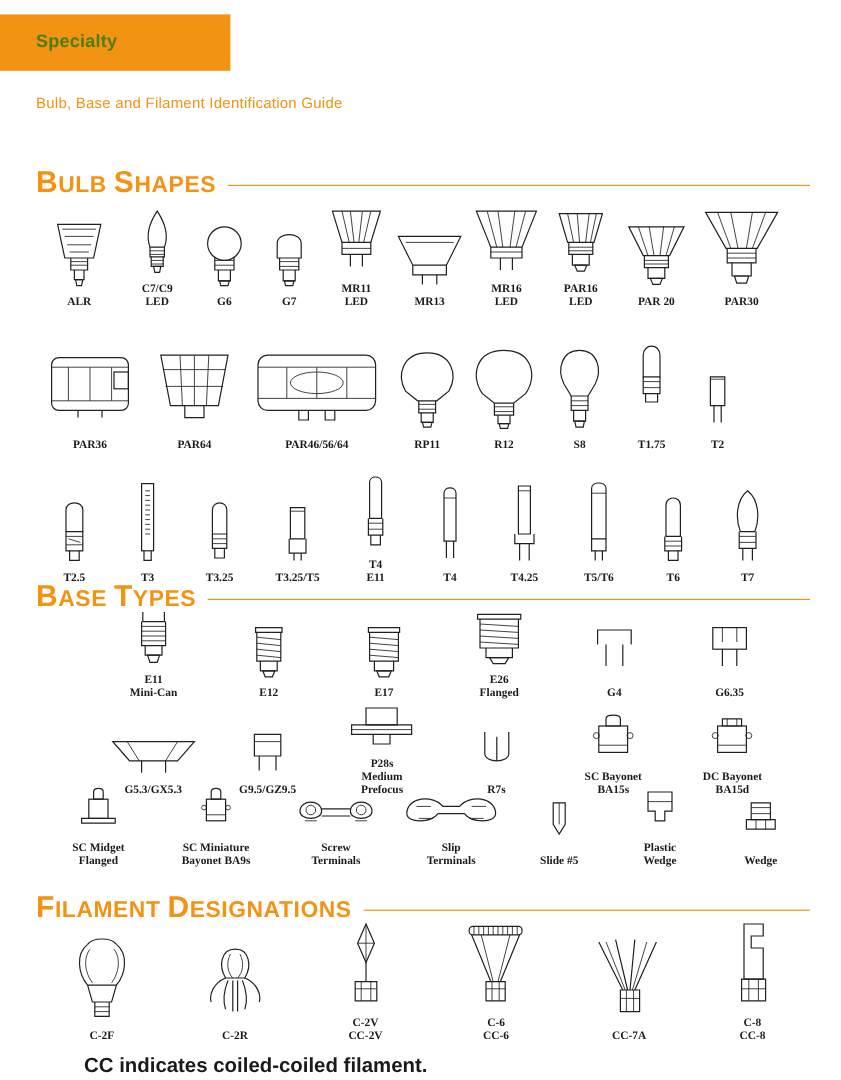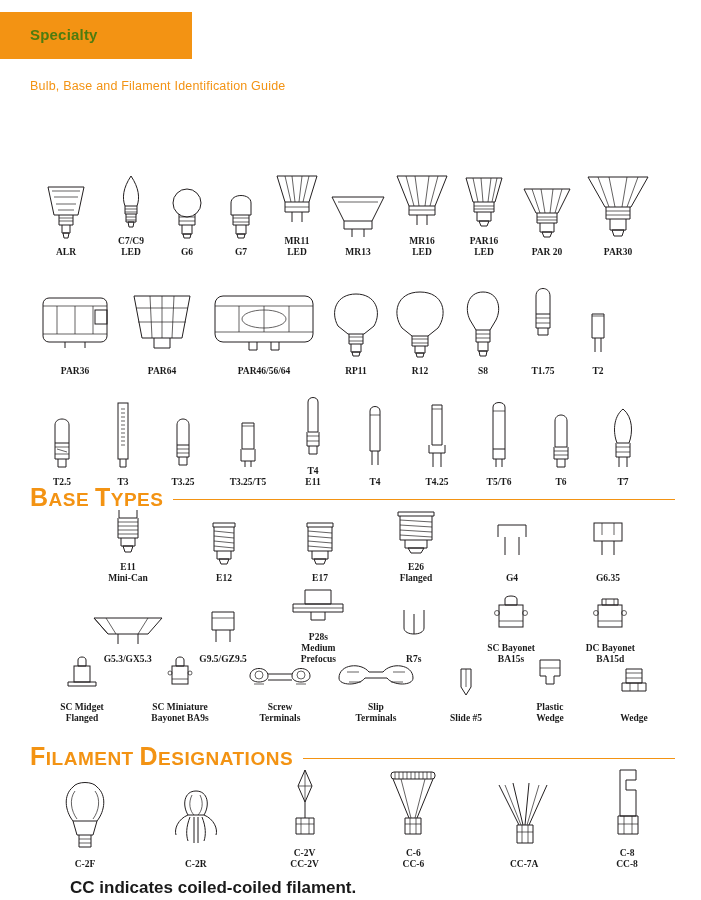--- a/index.html
+++ b/index.html
@@ -102,20 +102,24 @@
 </style>
 </head>
 <body>
 
 <div class="page">
 
   <div class="header-bar"></div>
   <div class="header-title">Specialty</div>
   <div class="subtitle">Bulb, Base and Filament Identification Guide</div>
 
+  <div class="section-head" style="top:138px;">
+    <div class="txt"><span><span class="cap">B</span>ULB <span class="cap">S</span>HAPES</span></div>
+    <div class="rule"></div>
+  </div>
 
   <div class="row" style="left:30px; top:178px; width:645px; height:80px; align-items:flex-end;">
     <div class="cell" style="width:72px;">
       <div class="art">
         <svg width="56" height="62" viewBox="0 0 56 62">
           <path class="ln" d="M10 6 L46 6 L40 34 L16 34 Z"></path>
           <path class="thin" d="M14 10 L42 10 M16 16 L40 16 M18 23 L38 23 M20 29 L36 29"></path>
           <path class="ln" d="M21 34 L21 44 L35 44 L35 34"></path>
           <path class="thin" d="M21 37 L35 37 M21 40 L35 40"></path>
           <path class="ln" d="M24 44 L24 52 L32 52 L32 44"></path>

